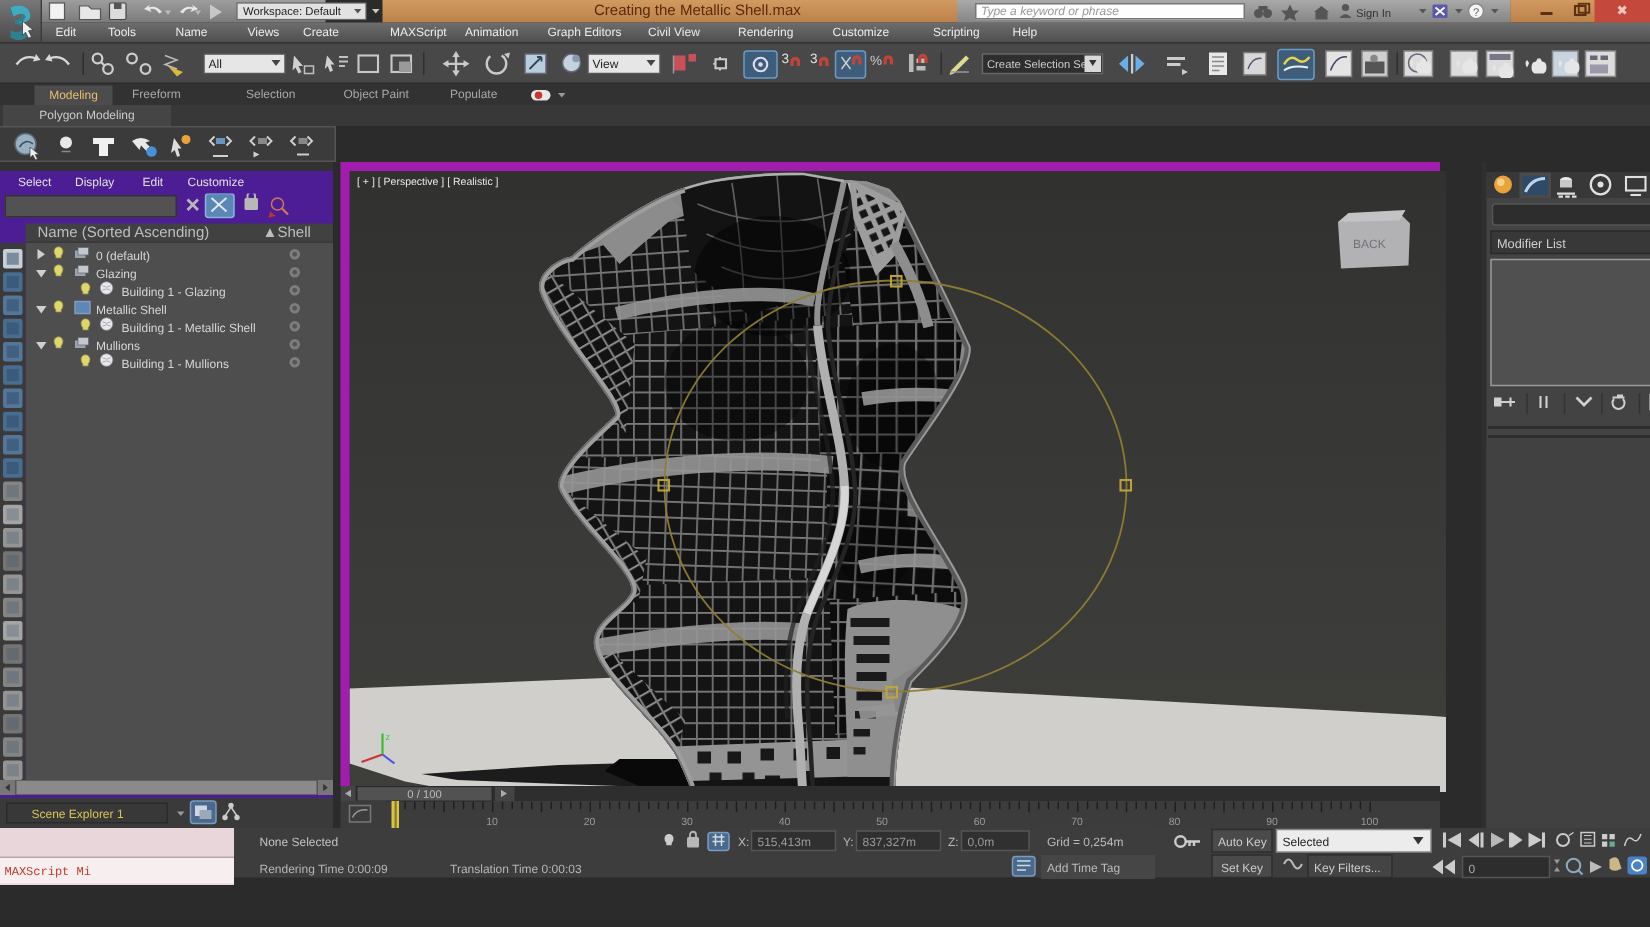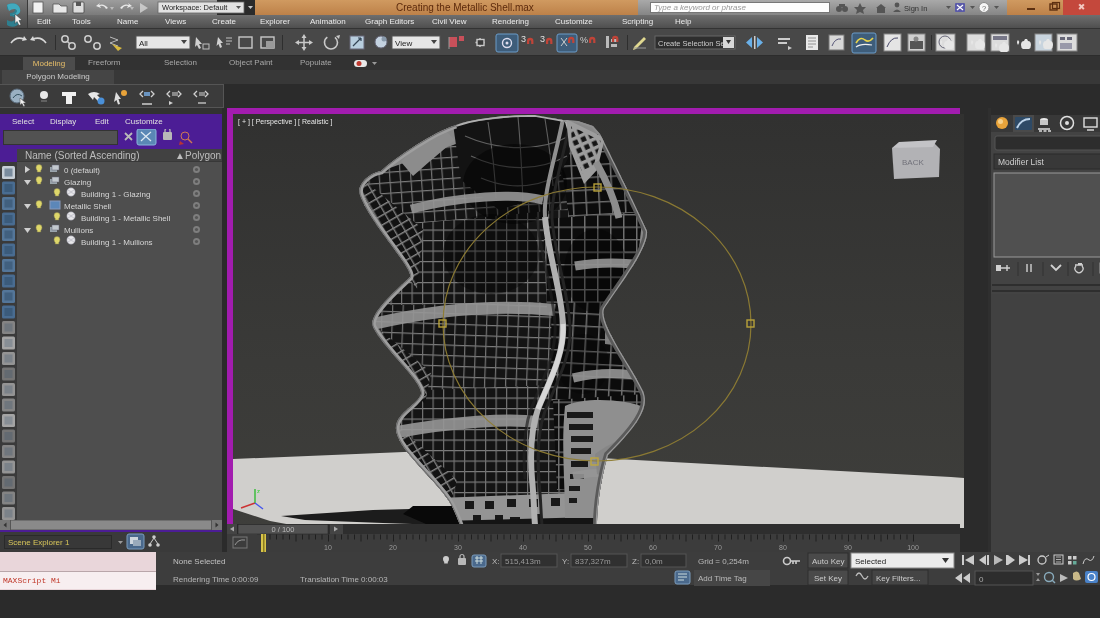--- a/index.html
+++ b/index.html
@@ -138,22 +138,22 @@
       <path d="M7,5 c6,-3 12,-1 13,4 c1,4 -2,6 -6,6 l-2,0 c3,-1 5,-2 5,-4 c-1,-3 -5,-2 -8,0 z" fill="#41aabf"></path>
       <path d="M15,14 l7,6 -3,0.5 2,4 -2,1 -2,-4 -2,2 z" fill="#f0f0f0" stroke="#333" stroke-width="0.5"></path>
     </svg>
   </div>
 
   <div class="abs" id="menubar">
     <span style="left:37px">Edit</span>
       <span style="left:72px">Tools</span>
     <span style="left:117px">Name</span>
       <span style="left:165px">Views</span>
-    <span style="left:212px">Create</span>
-      <span style="left:260px">Explorer</span>
+    <span style="left:202px">Create</span>
+      <span style="left:260px">MAXScript</span>
     <span style="left:310px">Animation</span>
       <span style="left:365px">Graph Editors</span>
     <span style="left:432px">Civil View</span>
       <span style="left:492px">Rendering</span>
     <span style="left:555px">Customize</span>
       <span style="left:622px">Scripting</span>
     <span style="left:675px">Help</span>
   </div>
 
   <div class="abs" id="toolbar">
@@ -333,21 +333,21 @@
     <svg width="100" height="18" style="position:absolute;left:122px;top:21px">
       <path d="M3,4 l7,7 m0,-7 l-7,7" stroke="#b8b8b8" stroke-width="1.8"></path>
       <rect x="15" y="0" width="19" height="16" rx="2" fill="#5a87b5" stroke="#8ab4dd"></rect>
       <path d="M19,3 l10,9 m-10,0 q5,-5 10,-9" stroke="#dce8f2" stroke-width="1.3" fill="none"></path>
       <rect x="41" y="3" width="9" height="8" rx="1" fill="#b8b8b8"></rect>
         <path d="M43,3 v-1.5 a2.5,2.5 0 0 1 5,0 v1.5" stroke="#b8b8b8" stroke-width="1.3" fill="none"></path>
       <circle cx="63" cy="7" r="4" fill="none" stroke="#c75"></circle>
         <path d="M66,10 l4,4" stroke="#c75" stroke-width="1.5"></path>
         <path d="M58,12 l4,3 -5,1 z" fill="#b33"></path>
     </svg>
-    <div class="abs" id="expheader"><span style="margin-left:8px">Name (Sorted Ascending)</span><span style="position:absolute;left:158px">▲</span><span style="position:absolute;left:168px">Polygon</span></div>
+    <div class="abs" id="expheader"><span style="margin-left:8px">Name (Sorted Ascending)</span><span style="position:absolute;left:158px">▲</span><span style="position:absolute;left:168px">Shell</span></div>
     <div class="abs" id="exptree">
     <svg width="205" height="358" style="position:absolute;left:0;top:0">
       <defs>
         <g id="bulb">
               <path d="M0,0 a3,3 0 0 1 3,3 q0,2 -1.2,3 l0,1.5 -3.6,0 0,-1.5 q-1.2,-1 -1.2,-3 a3,3 0 0 1 3,-3" transform="translate(0,-0.5)" fill="#ded76a" stroke="#8a8550" stroke-width="0.5"></path>
             </g>
         <g id="layer">
               <rect x="0" y="2" width="7" height="5" fill="#9aa4ac"></rect>
               <rect x="2" y="0" width="7" height="5" fill="#c2c8ce" stroke="#667" stroke-width="0.5"></rect>
             </g>
@@ -454,21 +454,21 @@
     <svg width="222" height="10" style="position:absolute;left:0;top:0">
       <rect x="0" y="0" width="222" height="10" fill="#555"></rect>
       <rect x="0" y="0" width="10" height="10" fill="#777"></rect>
           <path d="M6.5,2.5 l-3,2.5 3,2.5 z" fill="#333"></path>
       <rect x="212" y="0" width="10" height="10" fill="#777"></rect>
           <path d="M215.5,2.5 l3,2.5 -3,2.5 z" fill="#333"></path>
       <rect x="11" y="0.5" width="200" height="9" fill="#8a8a8a"></rect>
     </svg>
   </div>
     <div class="abs" id="expfooter">
-      <span class="abs" style="left:4px;top:3px;width:108px;height:14px;background:#383838;border:1px solid #2a2a2a;color:#d8c65a;font-size:8px;line-height:13px;padding-left:3px;">Scene Explorer 1</span>
+      <span class="abs" style="left:4px;top:3px;width:108px;height:14px;background:#383838;border:1px solid #2a2a2a;color:#d8c65a;font-size:8px;line-height:13px;padding-left:16px;">Scene Explorer 1</span>
       <svg width="100" height="20" style="position:absolute;left:115px;top:0">
         <path d="M3,9 l5,0 -2.5,3 z" fill="#999"></path>
         <rect x="12" y="2" width="17" height="15" rx="2" fill="#4a698c" stroke="#7a9cbc"></rect>
         <rect x="15" y="5" width="8" height="7" fill="#cdd6de"></rect>
           <rect x="18" y="8" width="8" height="6" fill="#9ab"></rect>
         <g fill="#ccc">
             <circle cx="39" cy="5" r="1.8"></circle>
             <circle cx="35" cy="13" r="1.8"></circle>
             <circle cx="43" cy="13" r="1.8"></circle>
             <path d="M39,6 l-4,6 m4,-6 l4,6" stroke="#ccc" stroke-width="1"></path>

